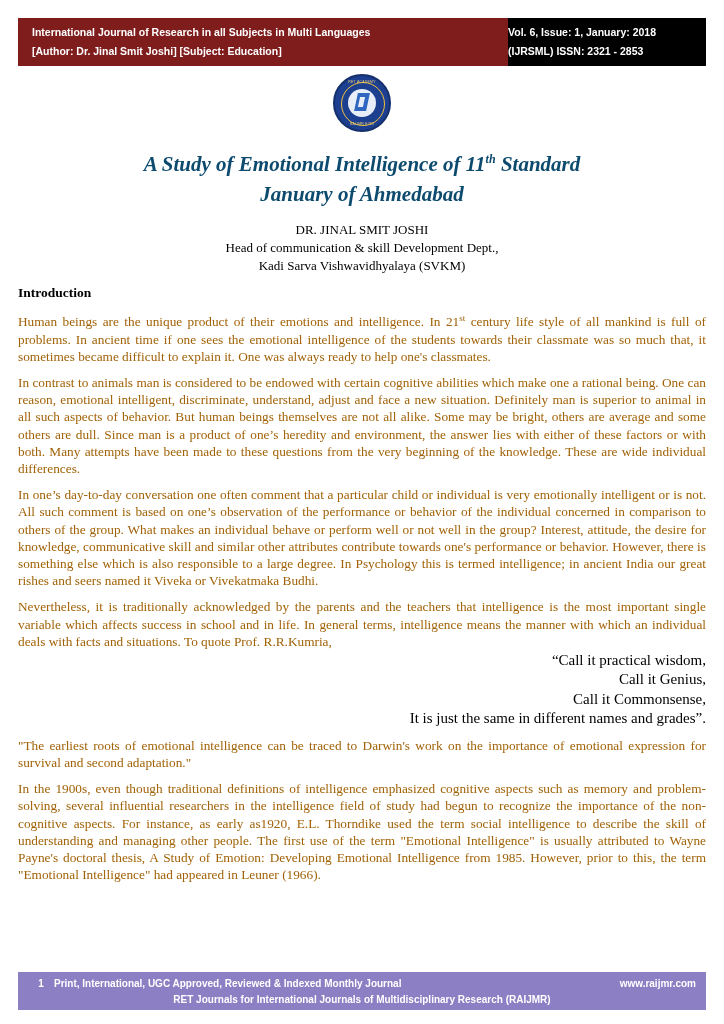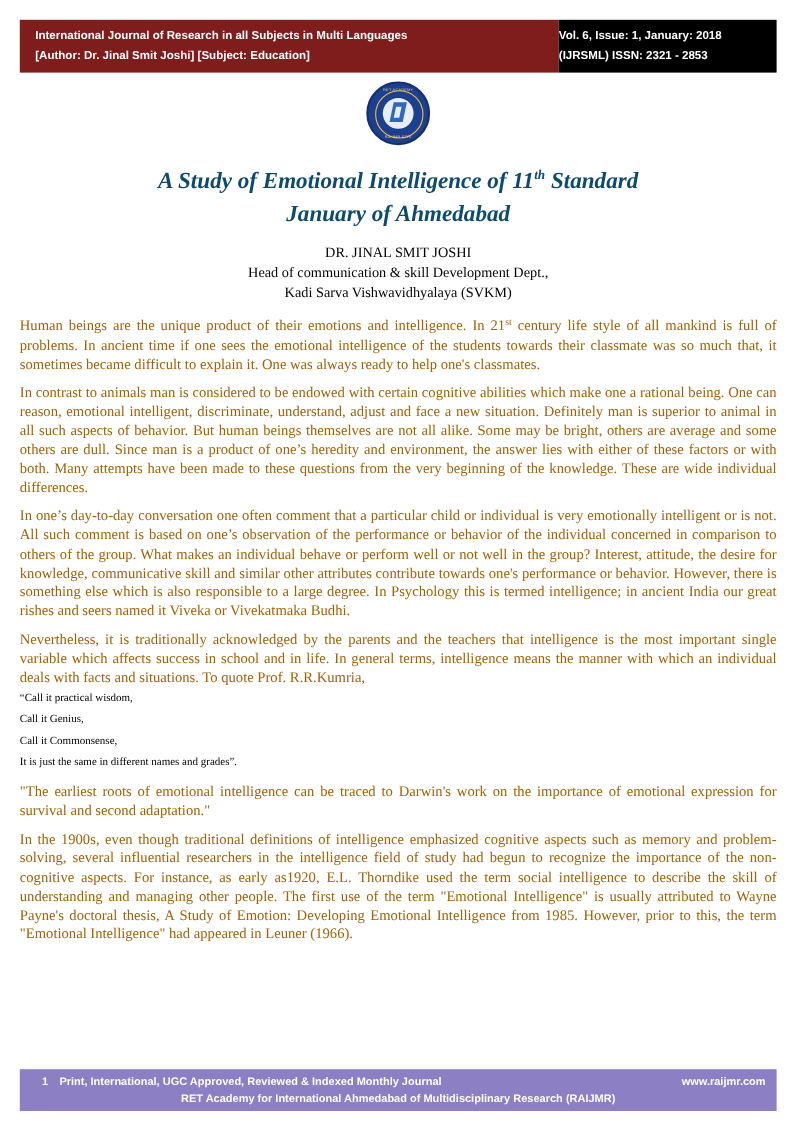--- a/index.html
+++ b/index.html
@@ -135,22 +135,22 @@
   }
   p.body {
     font-size: 13.3px;
     line-height: 17.2px;
     text-align: justify;
     margin: 9px 0 0 0;
     color: #a16207;
   }
   p.body sup { font-size: 9px; }
   .quote {
-    text-align: left;
-    font-size: 10px;
+    text-align: right;
+    font-size: 15px;
     line-height: 17.4px;
     margin: 2px 0 0 0;
   }
 
   
   .footer {
     position: absolute;
     left: 18px;
     right: 18px;
     bottom: 14px;
@@ -209,20 +209,21 @@
     <span>A Study of Emotional Intelligence of 11</span><sup>th</sup><span> Standard</span><br>
     <span>January of Ahmedabad</span>
   </div>
 
   <div class="byline">
     <div>DR. JINAL SMIT JOSHI</div>
     <div>Head of communication &amp; skill Development Dept.,</div>
     <div>Kadi Sarva Vishwavidhyalaya (SVKM)</div>
   </div>
 
+  <div class="section-head">Introduction</div>
 
   <p class="body"><span>Human beings are the unique product of their emotions and intelligence. In 21</span><sup>st</sup><span> century life style of all mankind is full of problems. In ancient time if one sees the emotional intelligence of the students towards their classmate was so much that, it sometimes became difficult to explain it. One was always ready to help one's classmates.</span></p>
 
   <p class="body">In contrast to animals man is considered to be endowed with certain cognitive abilities which make one a rational being. One can reason, emotional intelligent, discriminate, understand, adjust and face a new situation. Definitely man is superior to animal in all such aspects of behavior. But human beings themselves are not all alike. Some may be bright, others are average and some others are dull. Since man is a product of one’s heredity and environment, the answer lies with either of these factors or with both. Many attempts have been made to these questions from the very beginning of the knowledge. These are wide individual differences.</p>
 
   <p class="body">In one’s day-to-day conversation one often comment that a particular child or individual is very emotionally intelligent or is not. All such comment is based on one’s observation of the performance or behavior of the individual concerned in comparison to others of the group. What makes an individual behave or perform well or not well in the group? Interest, attitude, the desire for knowledge, communicative skill and similar other attributes contribute towards one's performance or behavior. However, there is something else which is also responsible to a large degree. In Psychology this is termed intelligence; in ancient India our great rishes and seers named it Viveka or Vivekatmaka Budhi.</p>
 
   <p class="body">Nevertheless, it is traditionally acknowledged by the parents and the teachers that intelligence is the most important single variable which affects success in school and in life. In general terms, intelligence means the manner with which an individual deals with facts and situations. To quote Prof. R.R.Kumria,</p>
 
   <div class="quote">“Call it practical wisdom,</div>
@@ -233,16 +234,16 @@
   <p class="body">"The earliest roots of emotional intelligence can be traced to Darwin's work on the importance of emotional expression for survival and second adaptation."</p>
 
   <p class="body">In the 1900s, even though traditional definitions of intelligence emphasized cognitive aspects such as memory and problem-solving, several influential researchers in the intelligence field of study had begun to recognize the importance of the non-cognitive aspects. For instance, as early as1920, E.L. Thorndike used the term social intelligence to describe the skill of understanding and managing other people.  The first use of the term "Emotional Intelligence" is usually attributed to Wayne Payne's doctoral thesis, A Study of Emotion: Developing Emotional Intelligence from 1985.  However, prior to this, the term "Emotional Intelligence" had appeared in Leuner (1966).</p>
 
   <div class="footer">
     <div class="footer-row1">
       <div class="footer-pageno">1</div>
       <div class="footer-mid">Print, International, UGC Approved,  Reviewed &amp; Indexed Monthly Journal</div>
       <div class="footer-site">www.raijmr.com</div>
     </div>
-    <div class="footer-row2">RET Academy for International Ahmedabad of Multidisciplinary Research (RAIJMR)</div>
+    <div class="footer-row2">RET Journals for International Journals of Multidisciplinary Research (RAIJMR)</div>
   </div>
 
 </div>
 
 </body></html>

